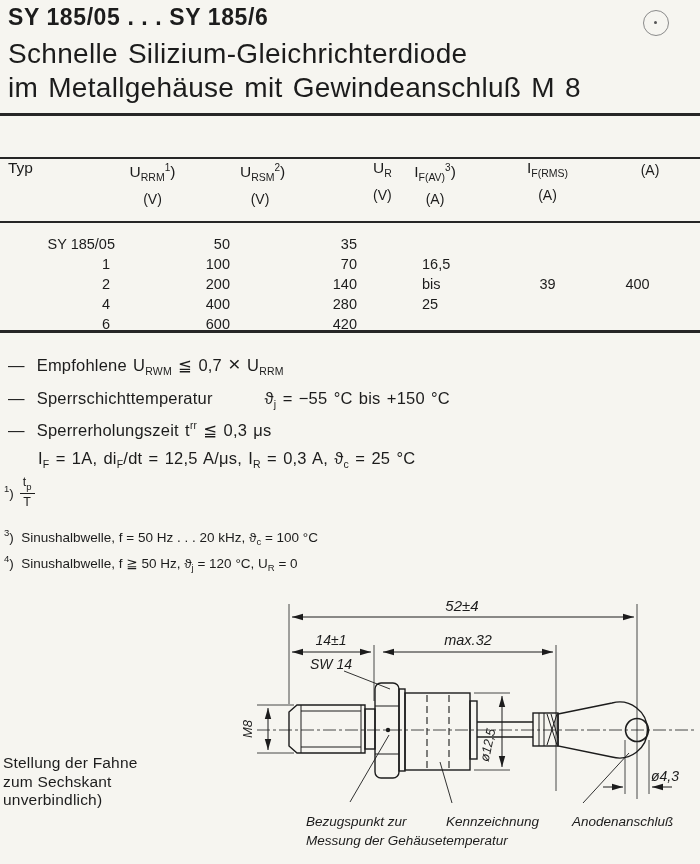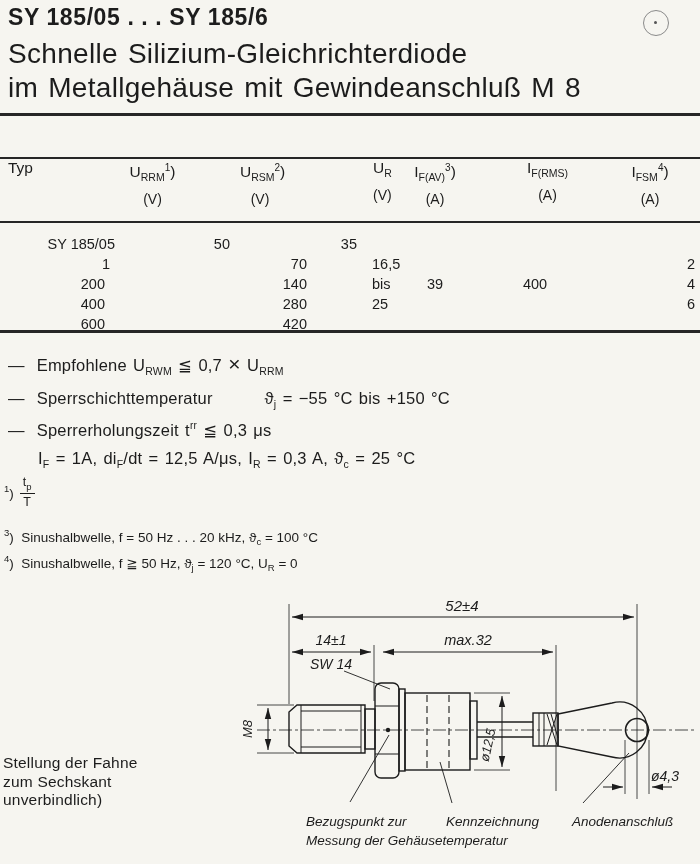--- a/index.html
+++ b/index.html
@@ -94,35 +94,35 @@
   </div>
   <div class="th c5">
     <div class="hl"><span>I</span><sub class="hsub">F(AV)</sub><sup class="hsup">3</sup><span>)</span></div>
     <div class="hu">(A)</div>
   </div>
   <div class="th c6">
     <div class="hl"><span>I</span><sub class="hsub">F(RMS)</sub></div>
     <div class="hu">(A)</div>
   </div>
   <div class="th c7">
-    <div class="hl"><span>I</span><sub class="hsub">FSM</sub><sup class="hsup">4</sup><span>)</span></div>
     <div class="hu">(A)</div>
   </div>
 </div>
 
 <div class="tgrid" id="tbody">
   <div class="td c1 t-first">SY 185/05</div>
   <div class="td c2">50</div>
   <div class="td c3"></div>
   <div class="td c4">35</div>
   <div class="td c5"></div>
   <div class="td c6"></div>
   <div class="td c7"></div>
 
   <div class="td c1 t-num">1</div>
+  <div class="td c2">100</div>
   <div class="td c3"></div>
   <div class="td c4">70</div>
   <div class="td c5">16,5</div>
   <div class="td c6"></div>
   <div class="td c7"></div>
 
   <div class="td c1 t-num">2</div>
   <div class="td c2">200</div>
   <div class="td c3"></div>
   <div class="td c4">140</div>

